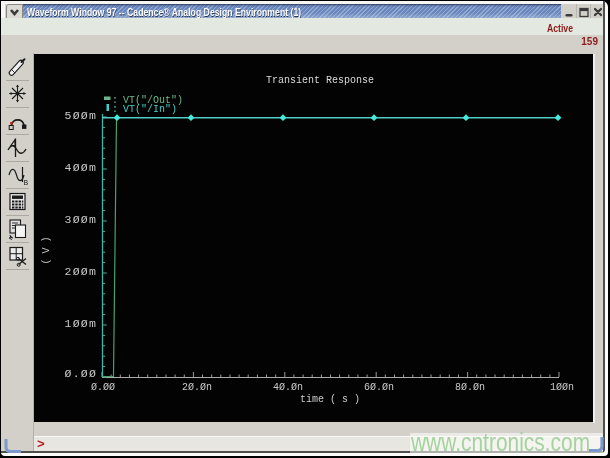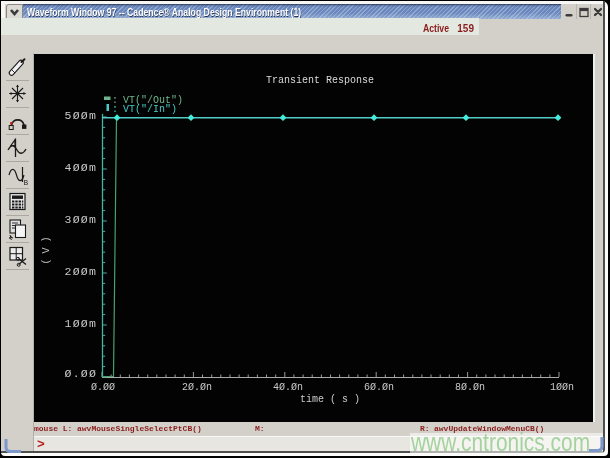--- a/index.html
+++ b/index.html
@@ -11,21 +11,21 @@
   #content{left:0;top:0;width:602px;height:450px;background:#d3d0c9;border-top-left-radius:6px;border-right:2px solid #4e4e4c;border-bottom:2px solid #4e4e4c;border-bottom-right-radius:4px;}
   
   #titlebar{left:1px;top:3px;width:601px;height:15px;}
   #chevbtn{left:4px;top:0px;width:15px;height:14px;background:#dcdad5;border:1px solid #8a8880;border-radius:3px 0 0 0;}
   #bluebar{left:21px;top:0px;width:538px;height:15px;
     background:linear-gradient(180deg,rgba(30,40,70,0.85) 0px,rgba(30,40,70,0.25) 1.5px,rgba(30,40,70,0) 3px,rgba(255,255,255,0) 9px,rgba(205,220,240,0.45) 15px,rgba(225,235,250,0.6) 16px),repeating-linear-gradient(135deg,#91a9d0 0 1px,#6a88be 1px 3px);}
   #wtitle{left:4px;top:2px;color:#fff;font-weight:bold;font-size:11px;white-space:nowrap;
     transform:scaleX(0.79);transform-origin:0 0;text-shadow:0.5px 0.5px 0 rgba(30,40,70,.9);}
   .wbtn{top:0px;width:14px;height:15px;}
   
-  #band{left:0px;top:17px;width:478px;height:17px;background:#e3e8e1;}
+  #band{left:0px;top:17px;width:602px;height:17px;background:#e3e8e1;}
   
   #menubar{left:0px;top:34px;width:602px;height:18px;background:#d3d0c9;}
   .mi{top:3px;color:#8b1c1c;font-weight:bold;font-size:10px;white-space:nowrap;
       transform-origin:0 0;}
   
   #plot{left:33px;top:53px;transform:translateZ(0);}
   
   .tbtn{left:5px;width:23px;height:26px;background:#d3d0c9;border-bottom:1px solid #aaa8a0;}
   #tbcol{left:0px;top:52px;width:32px;height:398px;background:#d3d0c9;border-right:1px solid #b2b0a8;}
   
@@ -66,21 +66,21 @@
         </div>
         <div class="wbtn abs" style="left:588px;border-left:1px solid #b8b6b0;">
           <svg width="14" height="16">
               <path d="M4 5 L10 11 M10 5 L4 11" stroke="#3a3a3a" stroke-width="2.3" stroke-linecap="round"></path>
             </svg>
         </div>
       </div>
 
       <div id="band" class="abs">
           <div class="abs" style="right:30px;top:5px;color:#8b1c1c;font-weight:bold;font-size:10px;transform:scaleX(0.87);transform-origin:100% 0;">Active</div>
-          <div class="abs" style="right:5px;top:5px;color:#8b1c1c;font-weight:bold;font-size:10px;">159</div>
+          <div class="abs" style="right:5px;top:18px;color:#8b1c1c;font-weight:bold;font-size:10px;">159</div>
         </div>
 
 
       <div id="tbcol" class="abs">
         <div class="tbtn abs" style="top:1px;"><svg width="23" height="25" viewBox="0 0 23 25">
           <path d="M5.5 19 L15 8.5" stroke="#1a1a1a" stroke-width="5.6" stroke-linecap="round"></path>
           <path d="M5.5 19 L15 8.5" stroke="#f2f2f2" stroke-width="3.4" stroke-linecap="round"></path>
           <path d="M15.5 8 L18.5 5.2" stroke="#1a1a1a" stroke-width="2" stroke-linecap="round"></path>
           <path d="M6 16 L9 19" stroke="#1a1a1a" stroke-width="0.9"></path>
         </svg></div>
@@ -196,29 +196,20 @@
           <text x="254" y="336">4Ø.Øn</text>
           <text x="345" y="336">6Ø.Øn</text>
           <text x="436" y="336">8Ø.Øn</text>
           <text x="528" y="336">1ØØn</text>
         </g>
         <text x="266" y="347.5" font-size="10" fill="#c8c8c8">time ( s )</text>
       </svg>
       </div>
       <div class="abs" style="left:592px;top:53px;width:2px;height:369px;background:#eeeeec;"></div>
 
-      <div id="stat1" class="abs">
-          <div class="abs" style="left:0px;top:2px;">
-            <span style="position:absolute;left:0px;">mouse L:</span>
-            <span style="position:absolute;left:43px;">awvMouseSingleSelectPtCB()</span>
-            <span style="position:absolute;left:221px;">M:</span>
-            <span style="position:absolute;left:386px;">R:</span>
-            <span style="position:absolute;left:400px;">awvUpdateWindowMenuCB()</span>
-          </div>
-        </div>
       <div id="stat2" class="abs">
           <div class="abs" style="left:3px;top:0px;color:#b42020;font-family:'Liberation Mono',monospace;font-weight:bold;font-size:13px;">&gt;</div>
         </div>
 
       <svg class="abs" style="left:3px;top:438px;z-index:45;" width="17" height="15">
           <path d="M2 0 L2 8 Q2 12.5 6.5 12.5 L17 12.5" fill="none" stroke="#7d99cb" stroke-width="3"></path>
         </svg>
       <svg class="abs" style="left:588px;top:436px;z-index:45;" width="15" height="16">
           <path d="M13 0 L13 9 Q13 13.5 8.5 13.5 L0 13.5" fill="none" stroke="#7d99cb" stroke-width="3.2"></path>
         </svg>

